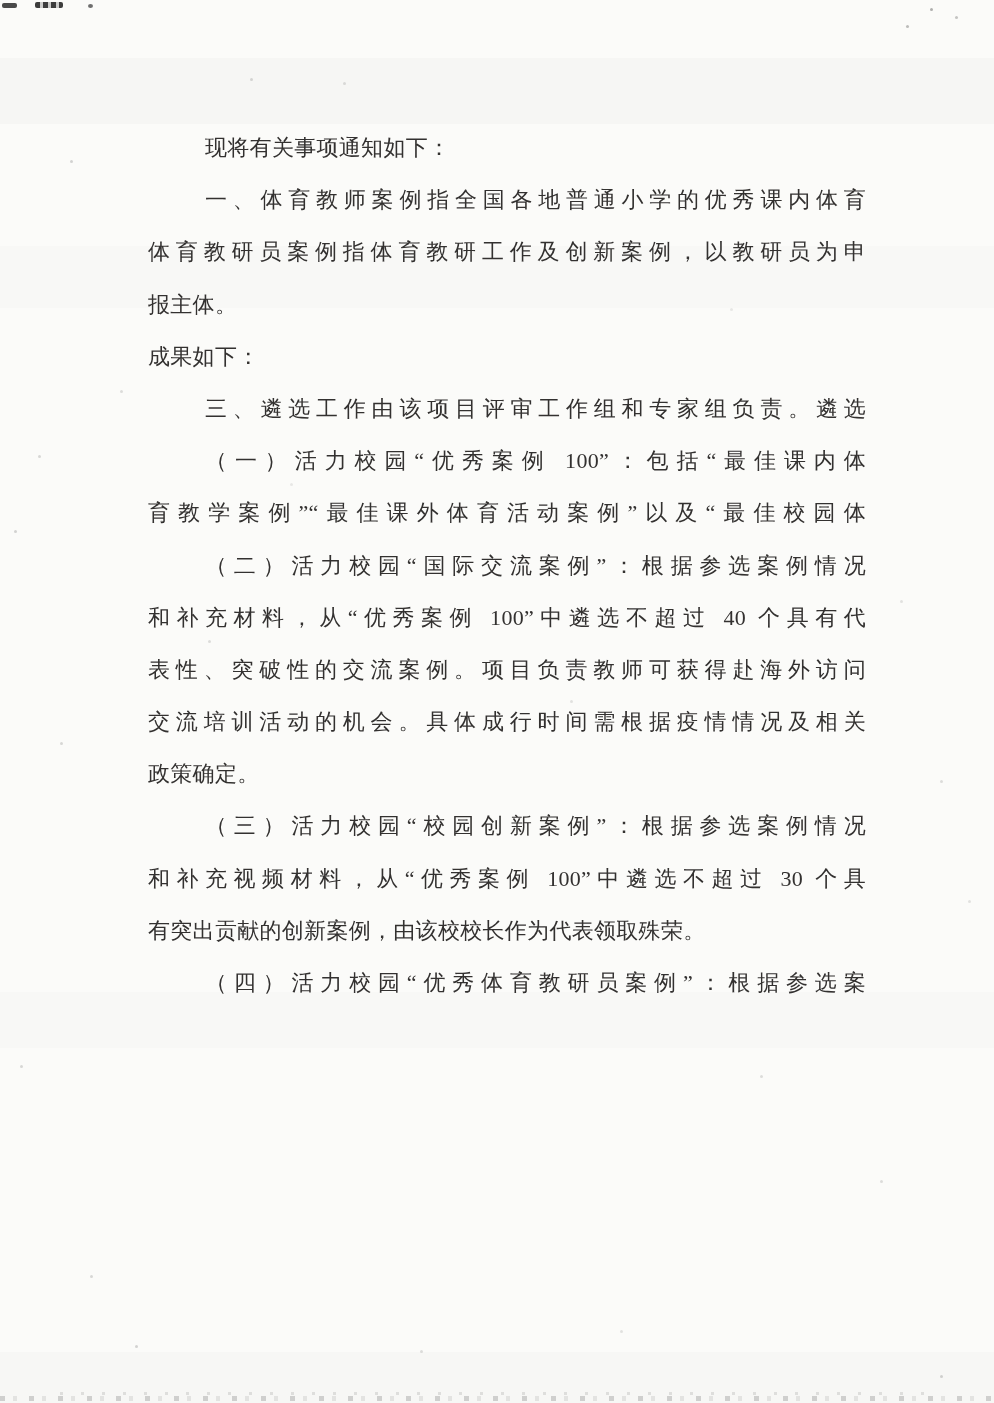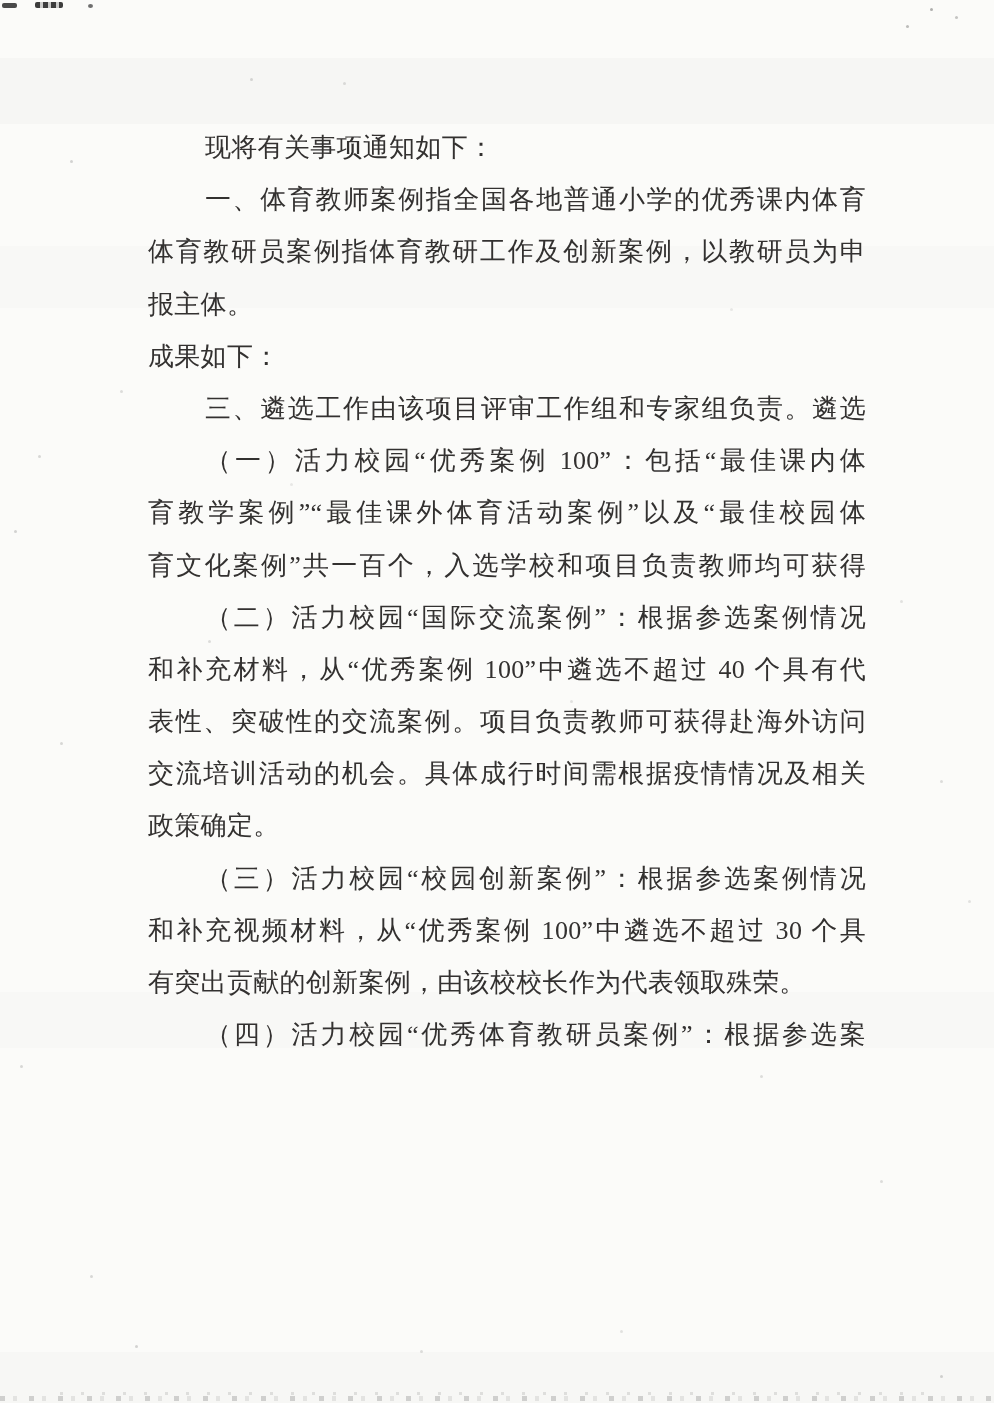--- a/index.html
+++ b/index.html
@@ -27,21 +27,21 @@
   .band3 { top: 992px; height: 56px; background: rgba(0,0,0,0.012); }
   .band4 { top: 1352px; height: 51px; background: rgba(0,0,0,0.015); }
 
   
   .textblock {
     position: absolute;
     left: 148px;
     top: 122px;
     width: 718px;
     color: #333130;
-    font-size: 26px;
+    font-size: 22px;
   }
   .ln {
     height: 52.2px;
     line-height: 52.2px;
     white-space: nowrap;
     overflow: hidden;
     letter-spacing: 0.3px;
     text-align: left;
   }
   .ln.ind { padding-left: 57px; }
@@ -114,21 +114,20 @@
 
   <div class="textblock">
     <div class="ln ind">现将有关事项通知如下：</div>
     <div class="ln ind j">一、体育教师案例指全国各地普通小学的优秀课内体育</div>
     <div class="ln j">体育教研员案例指体育教研工作及创新案例，以教研员为申</div>
     <div class="ln">报主体。</div>
     <div class="ln">成果如下：</div>
     <div class="ln ind j">三、遴选工作由该项目评审工作组和专家组负责。遴选</div>
     <div class="ln ind j">（一）活力校园“优秀案例 100”：包括“最佳课内体</div>
     <div class="ln j">育教学案例”“最佳课外体育活动案例”以及“最佳校园体</div>
-    <div class="ln j">育文化案例”共一百个，入选学校和项目负责教师均可获得</div>
     <div class="ln ind j">（二）活力校园“国际交流案例”：根据参选案例情况</div>
     <div class="ln j">和补充材料，从“优秀案例 100”中遴选不超过 40 个具有代</div>
     <div class="ln j">表性、突破性的交流案例。项目负责教师可获得赴海外访问</div>
     <div class="ln j">交流培训活动的机会。具体成行时间需根据疫情情况及相关</div>
     <div class="ln">政策确定。</div>
     <div class="ln ind j">（三）活力校园“校园创新案例”：根据参选案例情况</div>
     <div class="ln j">和补充视频材料，从“优秀案例 100”中遴选不超过 30 个具</div>
     <div class="ln">有突出贡献的创新案例，由该校校长作为代表领取殊荣。</div>
     <div class="ln ind j">（四）活力校园“优秀体育教研员案例”：根据参选案</div>
   </div>

